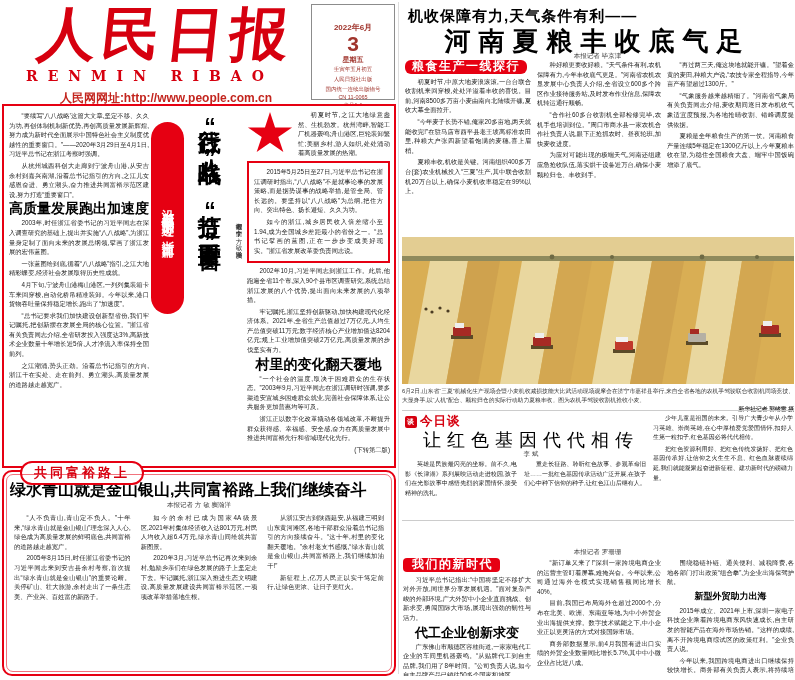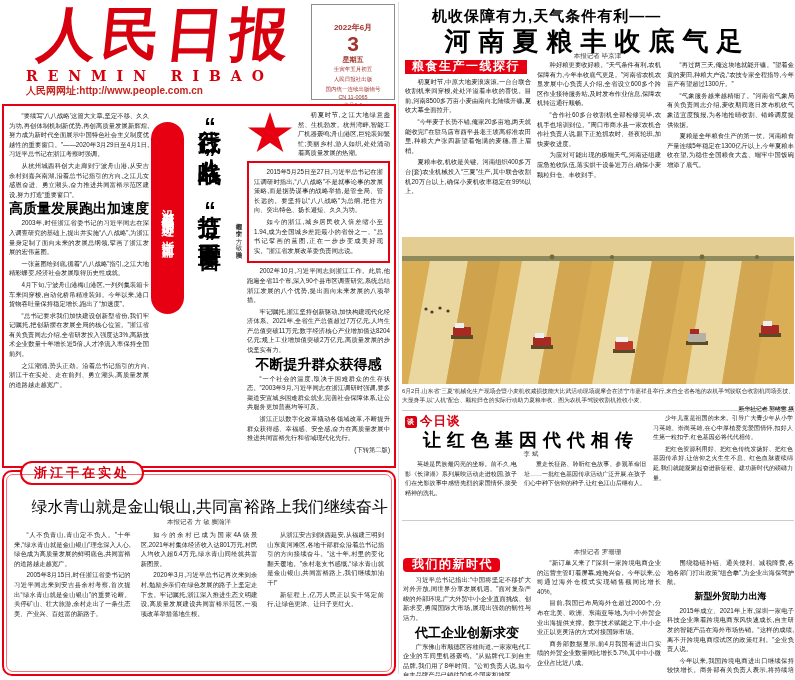--- a/index.html
+++ b/index.html
@@ -5,21 +5,21 @@
   html,body{margin:0;padding:0;background:#f2f2f2;}
   .page{position:relative;width:795px;height:680px;margin:0 auto;background:#fff;overflow:hidden;
         font-family:"Liberation Sans",sans-serif;color:#1a1a1a;}
   .abs{position:absolute;}
   
   .mast-title{left:26px;top:2px;width:280px;text-align:center;font-family:"DejaVu Serif",serif;
     font-weight:bold;font-size:58px;line-height:64px;color:#d6000f;letter-spacing:6px;
     transform:skewX(-6deg);white-space:nowrap;}
   .mast-roman{left:26px;top:68px;width:280px;color:#d6000f;font-weight:bold;
     font-size:14px;letter-spacing:10px;font-family:"DejaVu Serif",serif;}
-  .mast-web{left:26px;top:84px;width:280px;text-align:left;color:#c3251e;font-size:10px;font-weight:bold;}
+  .mast-web{left:26px;top:90px;width:280px;text-align:center;color:#c3251e;font-size:12px;font-weight:bold;}
   .datebox{left:311px;top:4px;width:84px;height:96px;border:1px solid #8c8c8c;color:#a0342c;
     text-align:center;font-size:5.5px;line-height:8px;padding-top:17px;box-sizing:border-box;}
   .datebox .d1{font-size:8px;line-height:11px;font-weight:bold;}
   .datebox .day{font-size:21px;line-height:22px;font-weight:bold;}
   .datebox .wk{font-size:7px;line-height:10px;font-weight:bold;}
   
   .col{font-size:6.3px;line-height:9.6px;color:#222;overflow:hidden;}
   .para{margin:0 0 2px;text-indent:2em;text-align:justify;}
   .col-subhead{font-weight:bold;font-size:14px;line-height:13px;text-align:center;margin:3px 0;color:#000;}
   .byline{text-align:center;font-size:6.5px;color:#444;}
@@ -36,39 +36,39 @@
     text-orientation:upright;font-size:6.5px;color:#333;line-height:12px;}
   .zj-main{position:absolute;left:243px;top:4px;width:143px;height:352px;}
   .star{float:left;width:46px;height:44px;background:#e60012;margin:2px 5px 2px 0;
     clip-path:polygon(50% 0%,61% 35%,98% 35%,68% 57%,79% 91%,50% 70%,21% 91%,32% 57%,2% 35%,39% 35%);}
   .inner-red{border:2px solid #e60012;padding:4px 5px;margin:3px 0;}
   
   .gs-box{left:2px;top:470px;width:390px;height:202px;border:2px solid #e60012;border-radius:10px;background:#fff;}
   .gs-box::after{content:"";position:absolute;inset:2px;border:1px solid rgba(230,0,18,.55);border-radius:7px;pointer-events:none;}
   .gs-tab{position:absolute;left:16px;top:-11px;background:#fff;border:2px solid #e60012;border-radius:12px;
     padding:1px 12px;color:#d6000f;font-weight:bold;font-size:13px;letter-spacing:3px;}
-  .gs-head{margin:25px 6px 0;text-align:right;font-size:16px;font-weight:normal;color:#000;white-space:nowrap;}
+  .gs-head{margin:8px 6px 0;text-align:left;font-size:16px;font-weight:bold;color:#000;white-space:nowrap;}
   .gs-cols{margin:3px 10px 0;height:140px;column-count:3;column-gap:10px;}
   
   .divider-v{left:398px;top:2px;width:1px;height:672px;background:#ddd;}
   .rule-h{height:1px;background:#ccc;}
-  .hn-kicker{left:408px;top:7px;font-size:15px;font-weight:bold;color:#000;letter-spacing:1px;margin-left:24px;}
+  .hn-kicker{left:408px;top:7px;font-size:15px;font-weight:bold;color:#000;letter-spacing:1px;}
   .hn-head{left:400px;top:24px;width:395px;text-align:center;font-size:26px;font-weight:bold;
     letter-spacing:8px;color:#000;white-space:nowrap;}
   .red-tag{display:inline-block;background:#e60012;color:#fff;font-weight:bold;font-size:12px;
-    letter-spacing:1.5px;padding:2px 7px;margin-bottom:3px;}
+    letter-spacing:1.5px;padding:2px 7px;margin-bottom:3px;border-radius:6px;}
   .round-tag{border-radius:4px;padding-left:9px;}
   .photo-wrap{left:402px;top:237px;width:392px;height:147px;}
   .caption{left:402px;top:387px;width:392px;font-size:5.8px;line-height:8.6px;text-align:justify;color:#333;}
   .credit{text-align:right;font-size:5.8px;color:#333;margin-top:1px;font-weight:bold;}
   .tt-label{left:405px;top:413px;display:flex;align-items:center;gap:3px;color:#d6000f;
     font-weight:bold;font-size:12.5px;letter-spacing:1px;}
   .tt-seal{width:12px;height:12px;background:#d6000f;color:#fff;font-size:7px;line-height:12px;
     text-align:center;border-radius:2px;font-weight:bold;}
-  .tt-head{left:400px;top:428px;width:262px;text-align:center;font-size:18px;font-weight:bold;
+  .tt-head{left:400px;top:428px;width:262px;text-align:center;font-size:18px;font-weight:normal;
     letter-spacing:6px;color:#000;white-space:nowrap;}
   .tt-author{left:400px;top:450px;width:262px;}
   .wm-head{left:400px;top:525px;width:395px;text-align:center;font-size:20px;font-weight:bold;
     letter-spacing:4px;color:#000;white-space:nowrap;}
 </style>
 </head>
 <body>
 
 <div class="page">
 
@@ -117,31 +117,31 @@
       <div class="inner-red">
         <div>
             <p class="para">2015年5月25日至27日,习近平总书记在浙江调研时指出,“八八战略”不是就事论事的发展策略,而是据势谋事的战略举措,是管全局、管长远的。要坚持以“八八战略”为总纲,把住方向、突出特色、扬长避短、久久为功。</p>
             <p class="para">如今的浙江,城乡居民收入倍差缩小至1.94,成为全国城乡差距最小的省份之一。“总书记擘画的蓝图,正在一步步变成美好现实。”浙江省发展改革委负责同志说。</p>
           </div>
       </div>
       <div>
           <p class="para">2002年10月,习近平同志到浙江工作。此后,他跑遍全省11个市,深入90个县市区调查研究,系统总结浙江发展的八个优势,提出面向未来发展的八项举措。</p>
           <p class="para">牢记嘱托,浙江坚持创新驱动,加快构建现代化经济体系。2021年,全省生产总值超过7万亿元,人均生产总值突破11万元;数字经济核心产业增加值达8204亿元;规上工业增加值突破2万亿元,高质量发展的步伐坚实有力。</p>
         </div>
-      <div class="col-subhead">不断提升群众获得感</div>
+      <div class="col-subhead">村里的变化翻天覆地</div>
       <div>
           <p class="para">“一个社会的温度,取决于困难群众的生存状态。”2003年9月,习近平同志在浙江调研时强调,要多渠道安置城乡困难群众就业,完善社会保障体系,让公共服务更加普惠均等可及。</p>
           <p class="para">浙江正以数字化改革撬动各领域改革,不断提升群众获得感、幸福感、安全感,奋力在高质量发展中推进共同富裕先行和省域现代化先行。</p>
         </div>
       <div class="jump">(下转第二版)</div>
     </div>
   </div>
 
   <div class="abs gs-box">
-    <div class="gs-tab">浙江干在实处</div>
+    <div class="gs-tab">共同富裕路上</div>
     <div class="gs-head">绿水青山就是金山银山,共同富裕路上我们继续奋斗</div>
     <div class="byline">本报记者 方 敏 窦瀚洋</div>
     <div class="gs-cols col">
         <p class="para">“人不负青山,青山定不负人。”十年来,“绿水青山就是金山银山”理念深入人心,绿色成为高质量发展的鲜明底色,共同富裕的道路越走越宽广。</p>
         <p class="para">2005年8月15日,时任浙江省委书记的习近平同志来到安吉县余村考察,首次提出“绿水青山就是金山银山”的重要论断。关停矿山、壮大旅游,余村走出了一条生态美、产业兴、百姓富的新路子。</p>
         <p class="para">如今的余村已成为国家4A级景区,2021年村集体经济收入达801万元,村民人均收入超6.4万元,绿水青山间绘就共富新图景。</p>
         <p class="para">2020年3月,习近平总书记再次来到余村,勉励乡亲们在绿色发展的路子上坚定走下去。牢记嘱托,浙江深入推进生态文明建设,高质量发展建设共同富裕示范区,一项项改革举措落地生根。</p>
         <p class="para">从浙江安吉到陕西延安,从福建三明到山东黄河滩区,各地干部群众沿着总书记指引的方向接续奋斗。“这十年,村里的变化翻天覆地。”余村老支书感慨,“绿水青山就是金山银山,共同富裕路上,我们继续加油干!”</p>
         <p class="para">新征程上,亿万人民正以实干笃定前行,让绿色更浓、让日子更红火。</p>
       </div>

